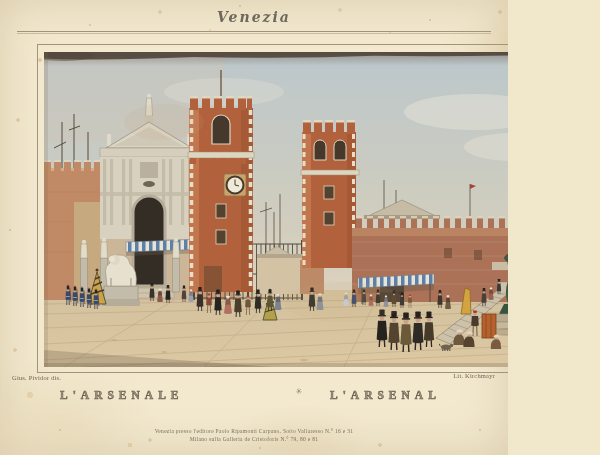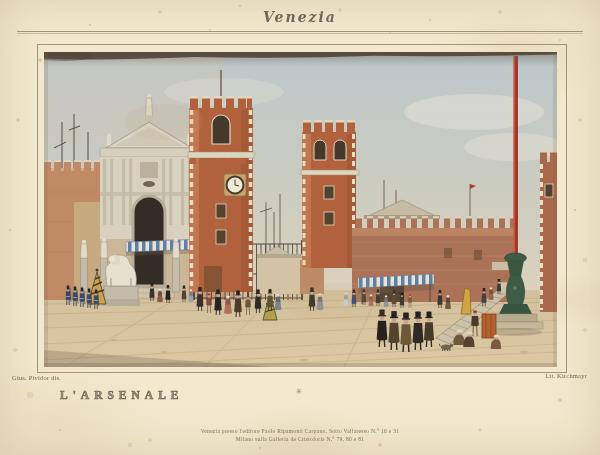--- a/index.html
+++ b/index.html
@@ -1,17 +1,17 @@
 <!DOCTYPE html>
 <html><head>
 <meta charset="utf-8">
 <style>
   html,body{margin:0;padding:0;background:#f1e7cb;}
   .sheet{
-    position:relative;width:600px;height:455px;overflow:hidden;
+    position:relative;width:508px;height:455px;overflow:hidden;
     font-family:"Liberation Serif",serif;
     background-color:#f2e9cf;
     background-image:
       radial-gradient(ellipse 120px 70px at 520px 55px, rgba(200,160,100,.16), transparent 70%),
       radial-gradient(ellipse 140px 90px at 60px 420px, rgba(200,160,100,.14), transparent 70%),
       radial-gradient(ellipse 100px 50px at 300px 440px, rgba(200,160,100,.12), transparent 70%),
       radial-gradient(ellipse 90px 40px at 570px 300px, rgba(200,160,100,.12), transparent 70%),
       radial-gradient(circle 3px at 40px 60px, rgba(186,130,62,.30) 60%, transparent 61%),
       radial-gradient(circle 2px at 90px 25px, rgba(186,130,62,.28) 60%, transparent 61%),
       radial-gradient(circle 3px at 160px 12px, rgba(186,130,62,.25) 60%, transparent 61%),
@@ -516,18 +516,19 @@
         <rect x="509" y="0" width="4" height="315" fill="#7a6a52" opacity=".18"></rect>
       </g>
     </svg>
   </div>
 
   <div class="credit credit-left">Gius. Pividor dis.</div>
   <div class="credit credit-right">Lit. Kirchmayr</div>
 
   <div class="caption cap-left">L'ARSENALE</div>
   <div class="ornament">✳</div>
+  <div class="caption cap-right">L'ARSENAL</div>
 
   <div class="imprint">
     <div>Venezia presso l'editore Paolo Ripamonti Carpano, Sotto Vallaresso N.° 16 e 31</div>
     <div>Milano sulla Galleria de Cristoforis N.° 79, 80 e 81</div>
   </div>
 </div>
 
 </body></html>

